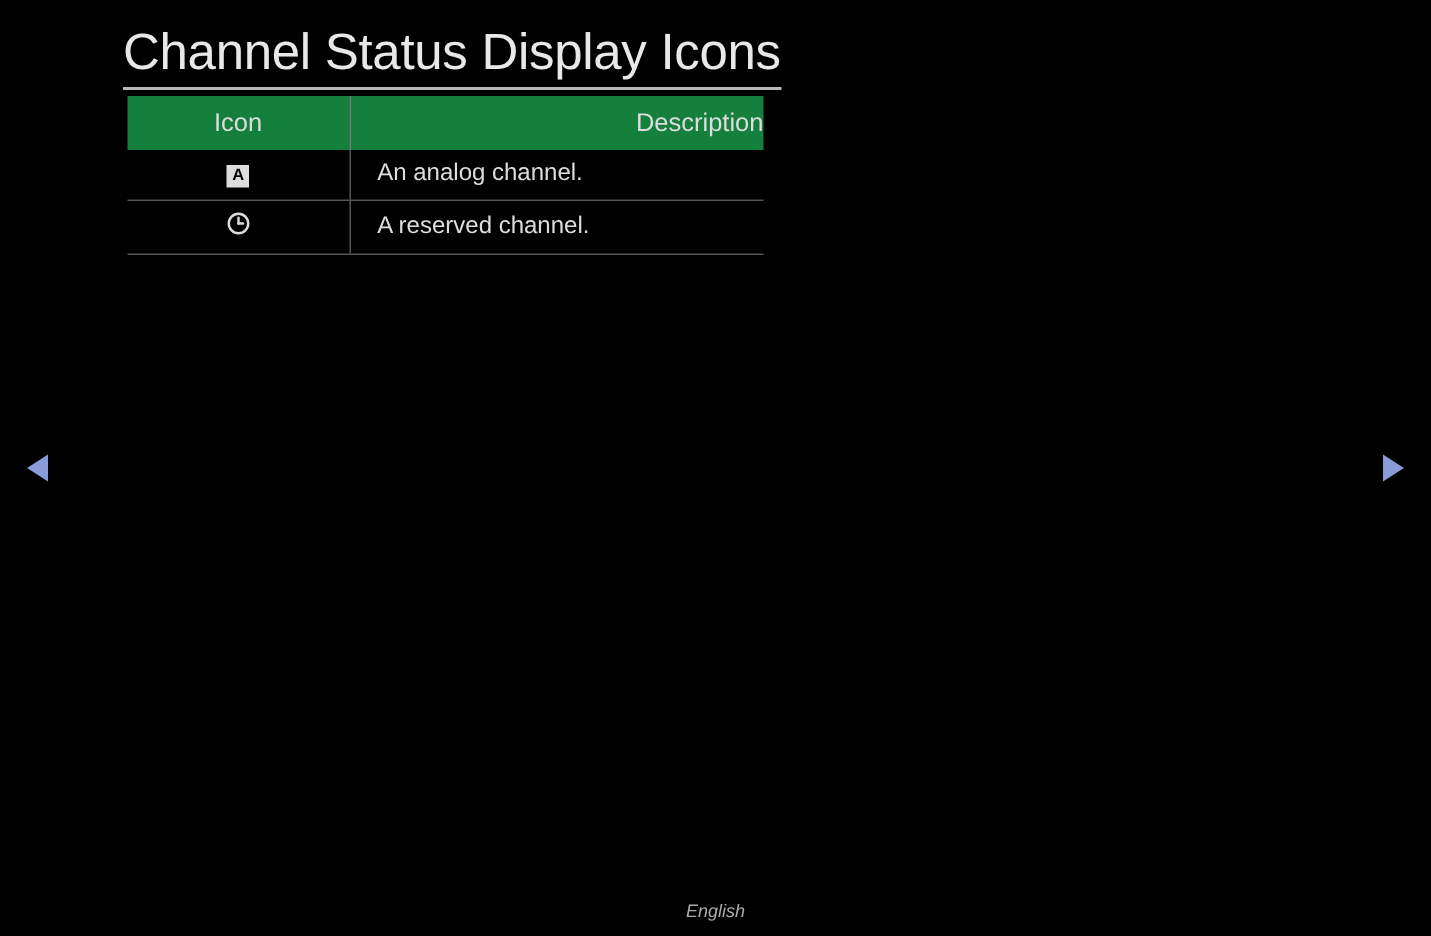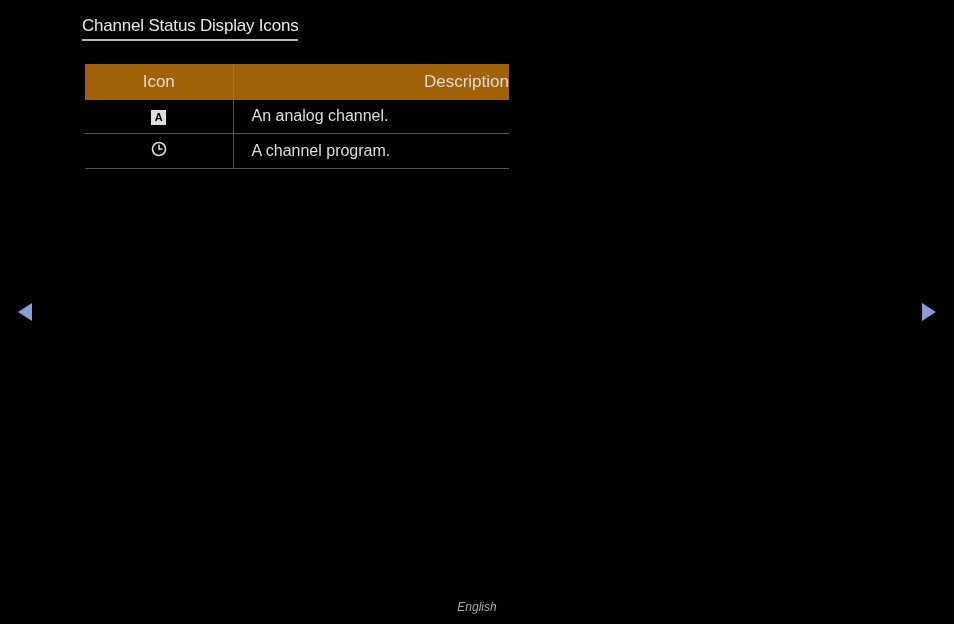--- a/index.html
+++ b/index.html
@@ -13,35 +13,35 @@
       background: #000000;
       font-family: Arial, Helvetica, sans-serif;
       position: relative;
       overflow: hidden;
     }
     .page-title {
       position: absolute;
       top: 16px;
       left: 82px;
       color: #e8e8e8;
-      font-size: 17px;
+      font-size: 34px;
       font-weight: 400;
       letter-spacing: -0.2px;
       border-bottom: 2px solid #b8b8b8;
       padding-bottom: 3px;
     }
     .icon-table {
       position: absolute;
       top: 64px;
       left: 85px;
       width: 424px;
       border-collapse: collapse;
     }
     .icon-table thead tr {
-      background: #a16207;
+      background: #15803d;
     }
     .icon-table th {
       color: #dddddd;
       font-weight: 400;
       font-size: 17px;
       text-align: right;
       padding: 8px 0;
       border-left: 1px solid #7a7a7a;
     }
     .icon-table th:first-child {
@@ -129,21 +129,21 @@
     <tr>
       <td>
         <span class="clock-icon">
           <svg width="16" height="16" viewBox="0 0 16 16">
             <circle cx="8" cy="8" r="6.5" fill="none" stroke="#dddddd" stroke-width="1.6"></circle>
             <line x1="8" y1="8" x2="8" y2="4.2" stroke="#dddddd" stroke-width="1.6" stroke-linecap="round"></line>
             <line x1="8" y1="8" x2="11" y2="8" stroke="#dddddd" stroke-width="1.6" stroke-linecap="round"></line>
           </svg>
         </span>
       </td>
-      <td>A channel program.</td>
+      <td>A reserved channel.</td>
     </tr>
   </tbody>
 </table>
 
 <div class="nav-arrow nav-arrow-left">
   <svg width="18" height="20" viewBox="0 0 18 20">
     <polygon points="16,1 16,19 2,10" fill="#8a9cd8"></polygon>
   </svg>
 </div>
 

